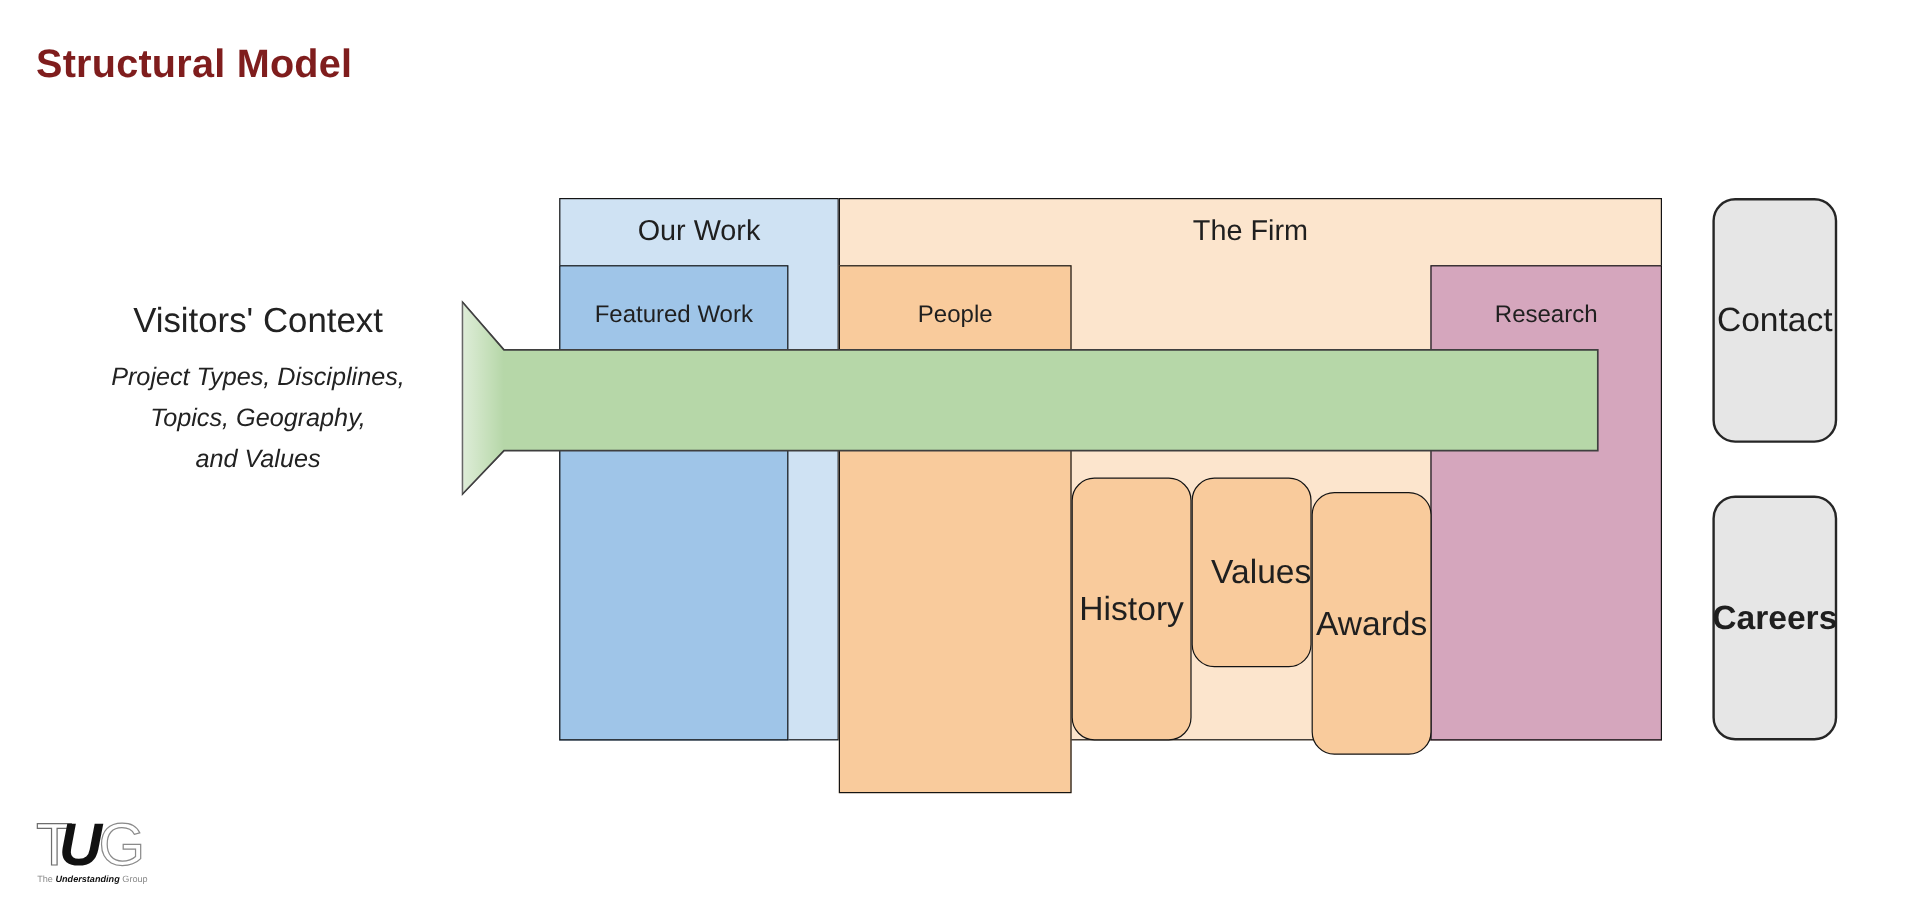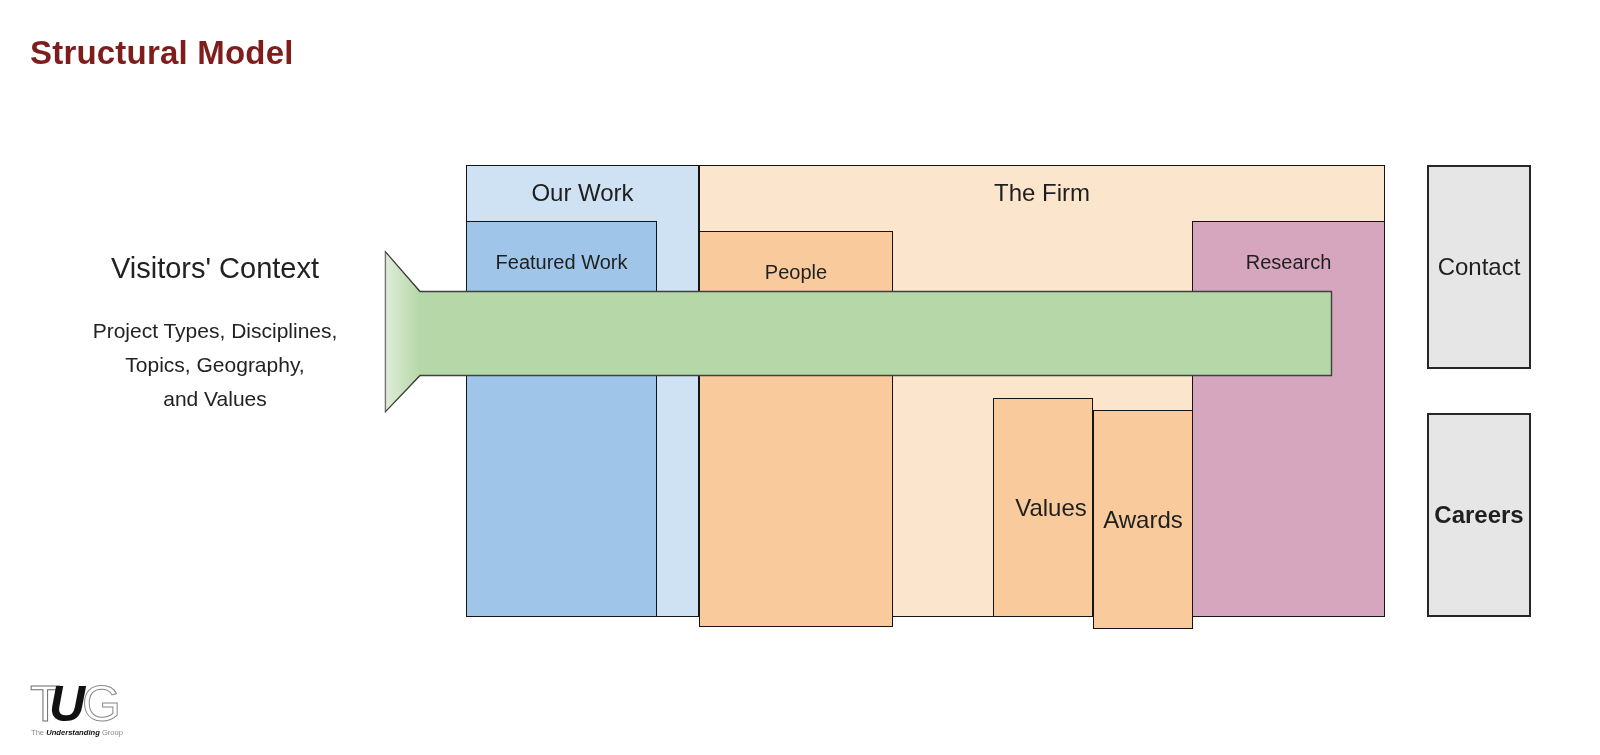--- a/index.html
+++ b/index.html
@@ -32,23 +32,24 @@
     width: 350px;
     text-align: center;
     color: #222222;
   }
   .context-heading {
     font-size: 29px;
     line-height: 40px;
     font-weight: 400;
   }
   .context-sub {
-    margin-top: 26px;
+    margin-top: 10px;
     font-size: 21px;
     line-height: 34px;
+    font-style: italic;
   }
   
   .box {
     position: absolute;
     box-sizing: border-box;
     border: 1.5px solid #141414;
     color: #1f1f1f;
     z-index: 1;
   }
   .box .hdr {
@@ -60,29 +61,30 @@
   }
   .box .toplabel {
     padding-top: 29px;
     text-align: center;
     font-size: 20px;
   }
   .box.centered {
     display: flex;
     align-items: center;
     justify-content: center;
-    font-size: 24px;
+    font-size: 28px;
+    border-radius: 19px;
   }
   #our-work      { left: 466px;  top: 165px; width: 233px; height: 452px; }
   #featured-work { left: 466px;  top: 221px; width: 191px; height: 396px; }
   #the-firm      { left: 699px;  top: 165px; width: 686px; height: 452px; }
-  #people        { left: 699px;  top: 231px; width: 194px; height: 396px; }
+  #people        { left: 699px;  top: 221px; width: 194px; height: 440px; }
   #research      { left: 1192px; top: 221px; width: 193px; height: 396px; }
   #history       { left: 893px;  top: 398px; width: 100px; height: 219px; }
-  #values        { left: 993px;  top: 398px; width: 100px; height: 219px; padding-left: 16px; }
+  #values        { left: 993px;  top: 398px; width: 100px; height: 158px; padding-left: 16px; }
   #awards        { left: 1093px; top: 398px; width: 100px; height: 219px; }
   #contact       { left: 1427px; top: 165px; width: 104px; height: 204px; border-width: 2px; border-color: #262626; }
   #careers       { left: 1427px; top: 413px; width: 104px; height: 204px; border-width: 2px; border-color: #262626; }
   
   #flow-svg {
     position: absolute;
     left: 0; top: 0;
     width: 1600px;
     height: 755px;
     z-index: 5;
@@ -126,20 +128,23 @@
   </div>
 
   <div class="box" id="people" style="background-color: rgb(249, 203, 156);">
     <div class="toplabel">People</div>
   </div>
 
   <div class="box" id="research" style="background-color: rgb(213, 166, 189);">
     <div class="toplabel">Research</div>
   </div>
 
+  <div class="box centered" id="history" style="background-color: rgb(249, 203, 156);">
+    <span>History</span>
+  </div>
 
   <div class="box centered" id="values" style="background-color: rgb(249, 203, 156);">
     <span>Values</span>
   </div>
 
   <div class="box centered" id="awards" style="background-color: rgb(249, 203, 156); margin-top: 12px;">
     <span>Awards</span>
   </div>
 
   <div class="box centered" id="contact" style="background-color: rgb(230, 230, 230);">

